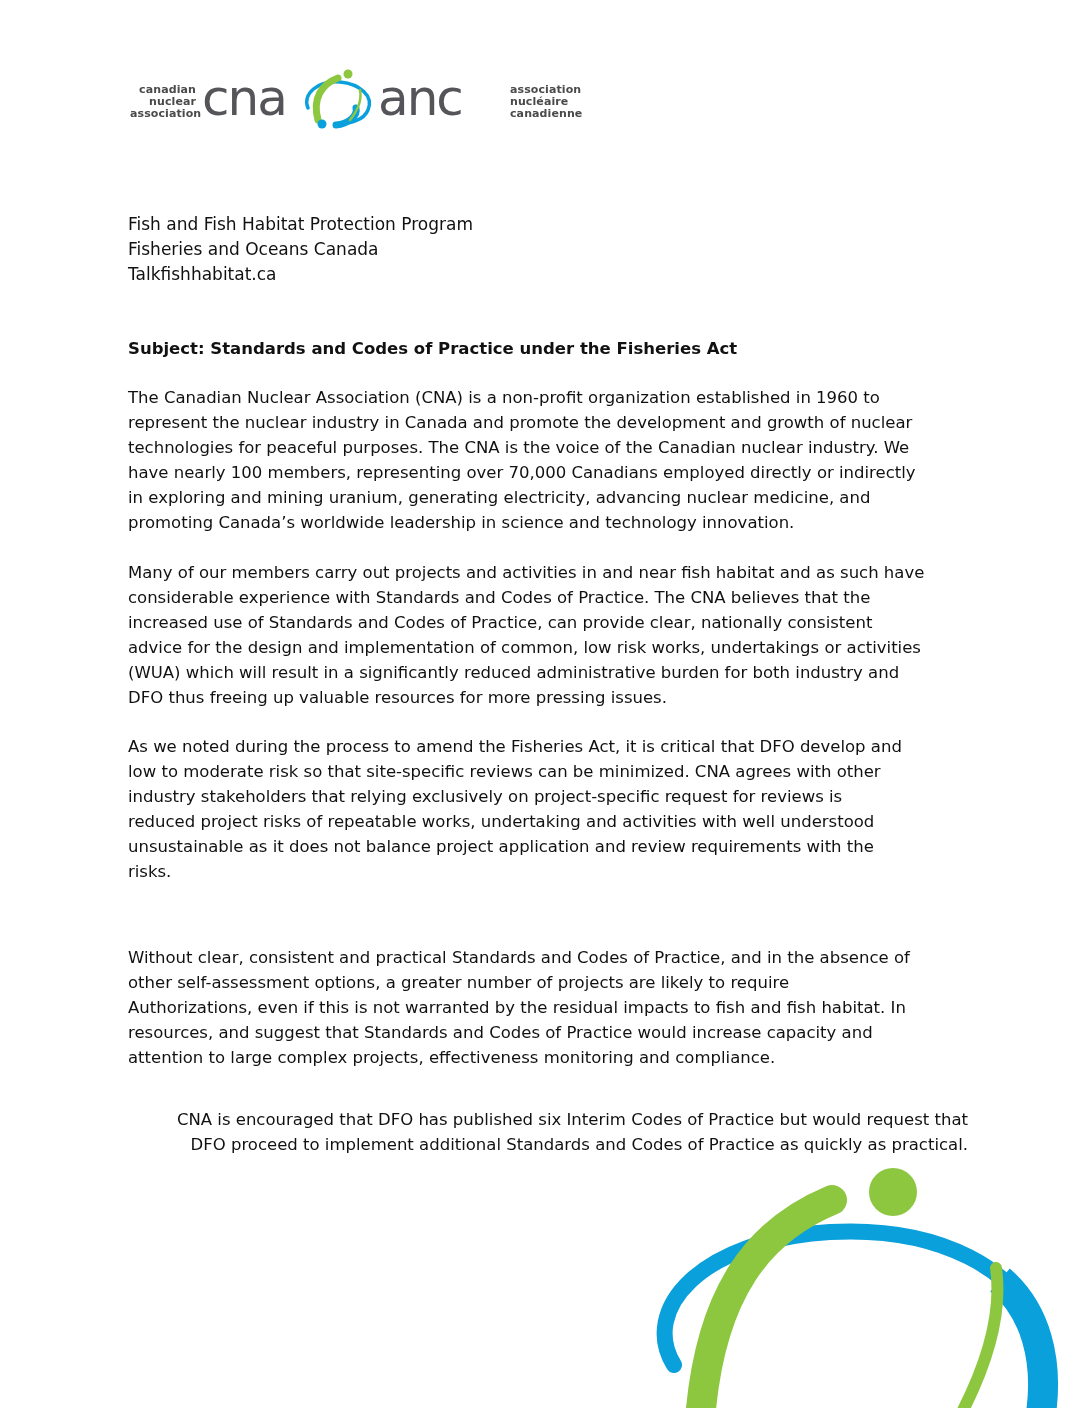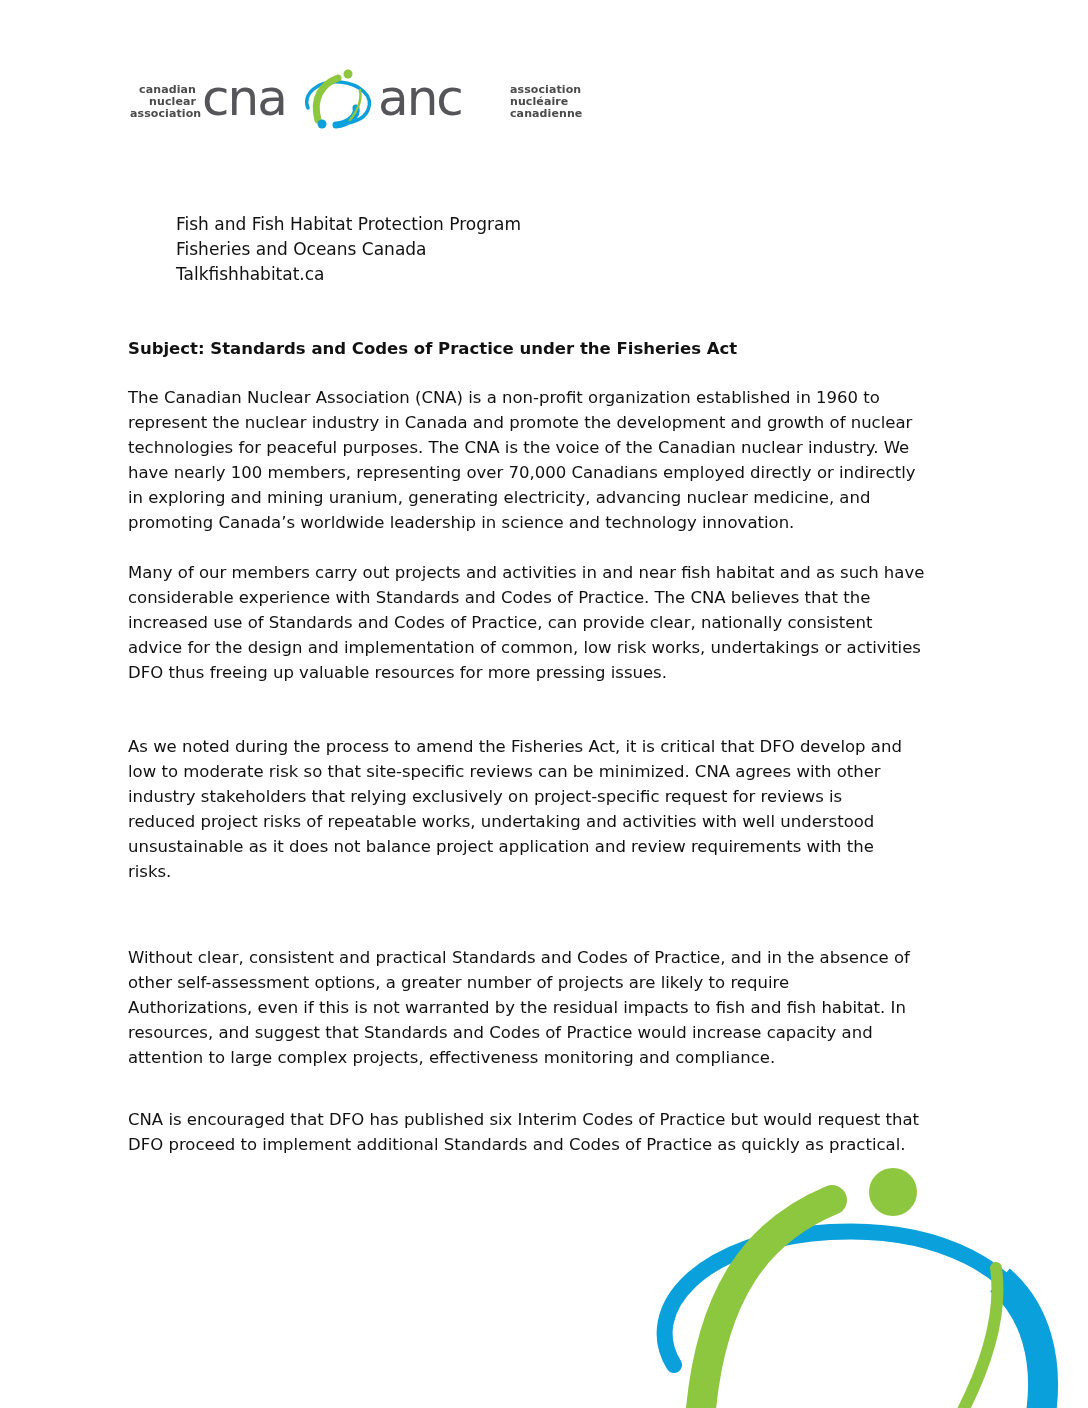--- a/index.html
+++ b/index.html
@@ -55,21 +55,21 @@
     }
 
     .addr {
       position: absolute;
       left: 128px;
       top: 212px;
       font-size: 17px;
       line-height: 25px;
       color: #111;
     }
-    .addr div { white-space: nowrap; margin-left: 48px; }
+    .addr div { white-space: nowrap; }
 
     .subject {
       position: absolute;
       left: 128px;
       top: 337px;
       font-size: 16.5px;
       line-height: 24px;
       font-weight: bold;
       color: #111;
       white-space: nowrap;
@@ -137,41 +137,42 @@
   <span class="ln">have nearly 100 members, representing over 70,000 Canadians employed directly or indirectly</span>
   <span class="ln">in exploring and mining uranium, generating electricity, advancing nuclear medicine, and</span>
   <span class="ln">promoting Canada’s worldwide leadership in science and technology innovation.</span>
 </div>
 
 <div class="para" style="top:561px;">
   <span class="ln">Many of our members carry out projects and activities in and near fish habitat and as such have</span>
   <span class="ln">considerable experience with Standards and Codes of Practice. The CNA believes that the</span>
   <span class="ln">increased use of Standards and Codes of Practice, can provide clear, nationally consistent</span>
   <span class="ln">advice for the design and implementation of common, low risk works, undertakings or activities</span>
+  <span class="ln">(WUA) which will result in a significantly reduced administrative burden for both industry and</span>
   <span class="ln">DFO thus freeing up valuable resources for more pressing issues.</span>
 </div>
 
 <div class="para" style="top:735px;">
   <span class="ln">As we noted during the process to amend the Fisheries Act, it is critical that DFO develop and</span>
   <span class="ln">low to moderate risk so that site-specific reviews can be minimized.  CNA agrees with other</span>
   <span class="ln">industry stakeholders that relying exclusively on project-specific request for reviews is</span>
   <span class="ln">reduced project risks of repeatable works, undertaking and activities with well understood</span>
   <span class="ln">unsustainable as it does not balance project application and review requirements with the</span>
   <span class="ln">risks.</span>
 </div>
 
 <div class="para" style="top:934px;margin-top:12px;">
   <span class="ln">Without clear, consistent and practical Standards and Codes of Practice, and in the absence of</span>
   <span class="ln">other self-assessment options, a greater number of projects are likely to require</span>
   <span class="ln">Authorizations, even if this is not warranted by the residual impacts to fish and fish habitat. In</span>
   <span class="ln">resources, and suggest that Standards and Codes of Practice would increase capacity and</span>
   <span class="ln">attention to large complex projects, effectiveness monitoring and compliance.</span>
 </div>
 
-<div class="para" style="top:1108px;">
+<div class="para" style="top:1108px;text-align:right;">
   <span class="ln">CNA is encouraged that DFO has published six Interim Codes of Practice but would request that</span>
   <span class="ln">DFO proceed to implement additional Standards and Codes of Practice as quickly as practical.</span>
 </div>
 
 <svg class="watermark" viewBox="0 0 448 248">
 
   <path d="M34 205 C 0 150, 60 80, 190 72 C 300 66, 380 110, 400 175 C 408 205, 405 235, 395 260" fill="none" stroke="#0aa0dc" stroke-width="16" stroke-linecap="round"></path>
 
   <path d="M360 120 C 395 150, 410 200, 400 260" fill="none" stroke="#0aa0dc" stroke-width="30" stroke-linecap="butt"></path>
 

